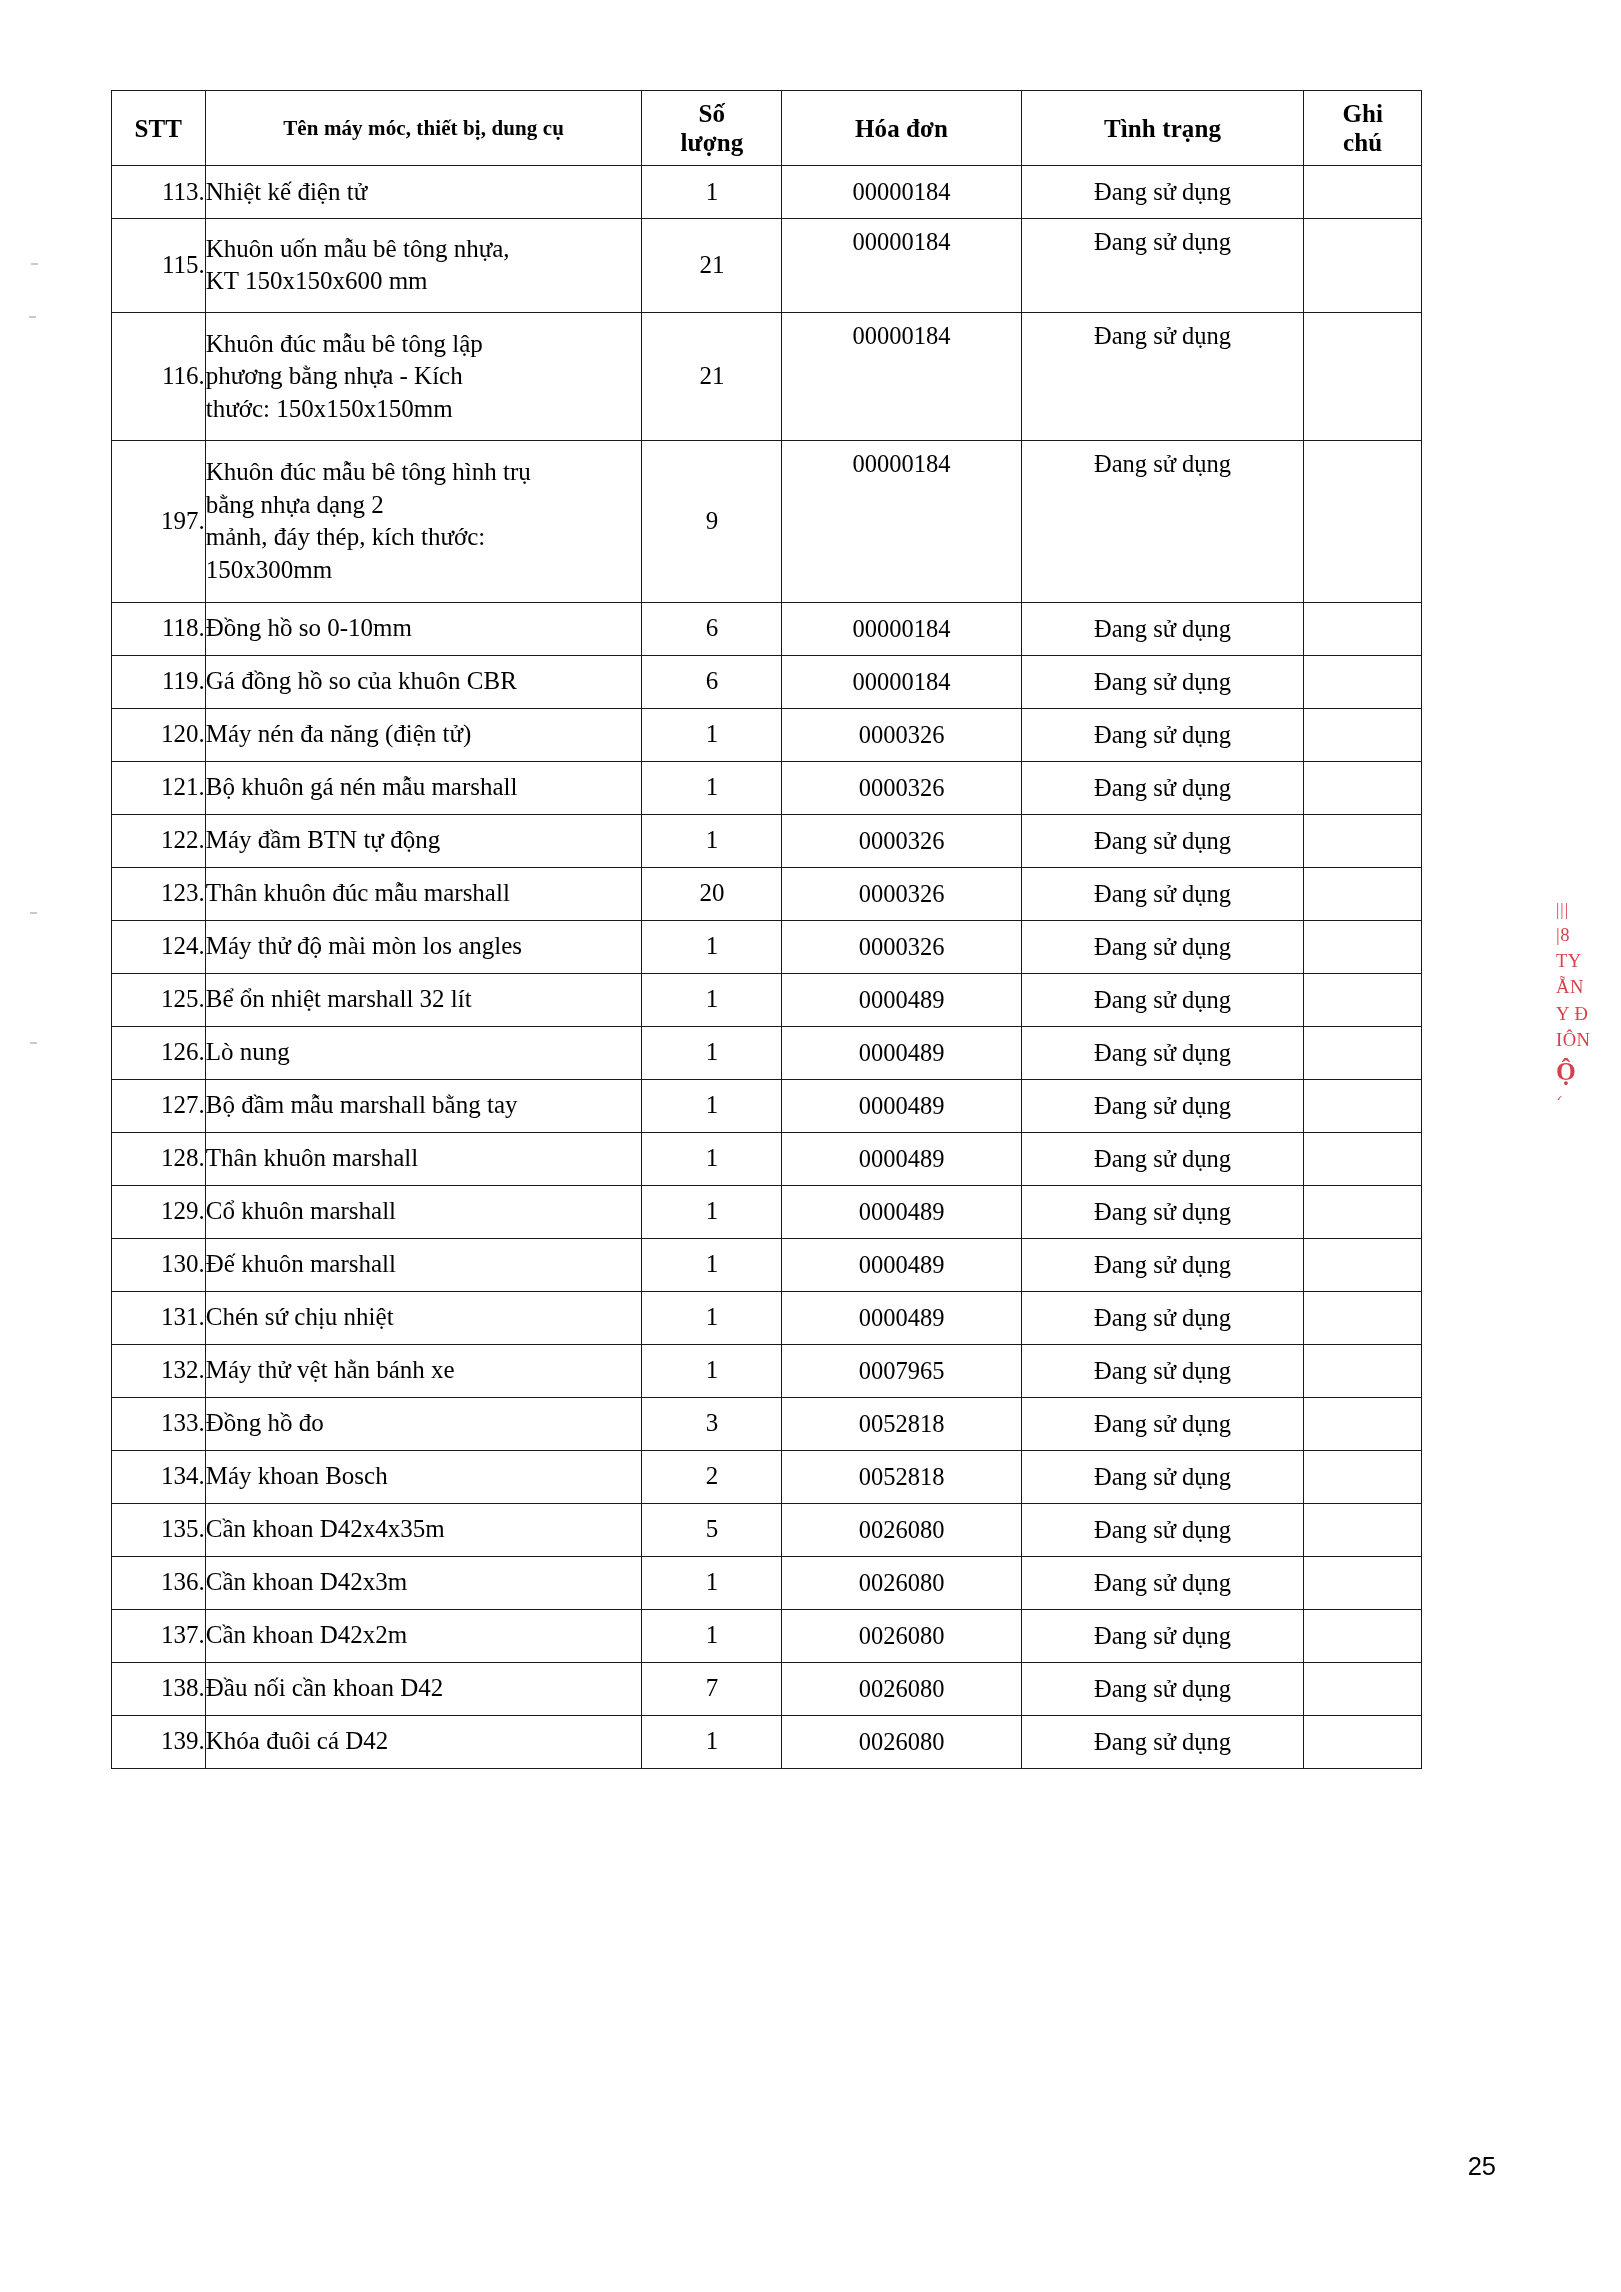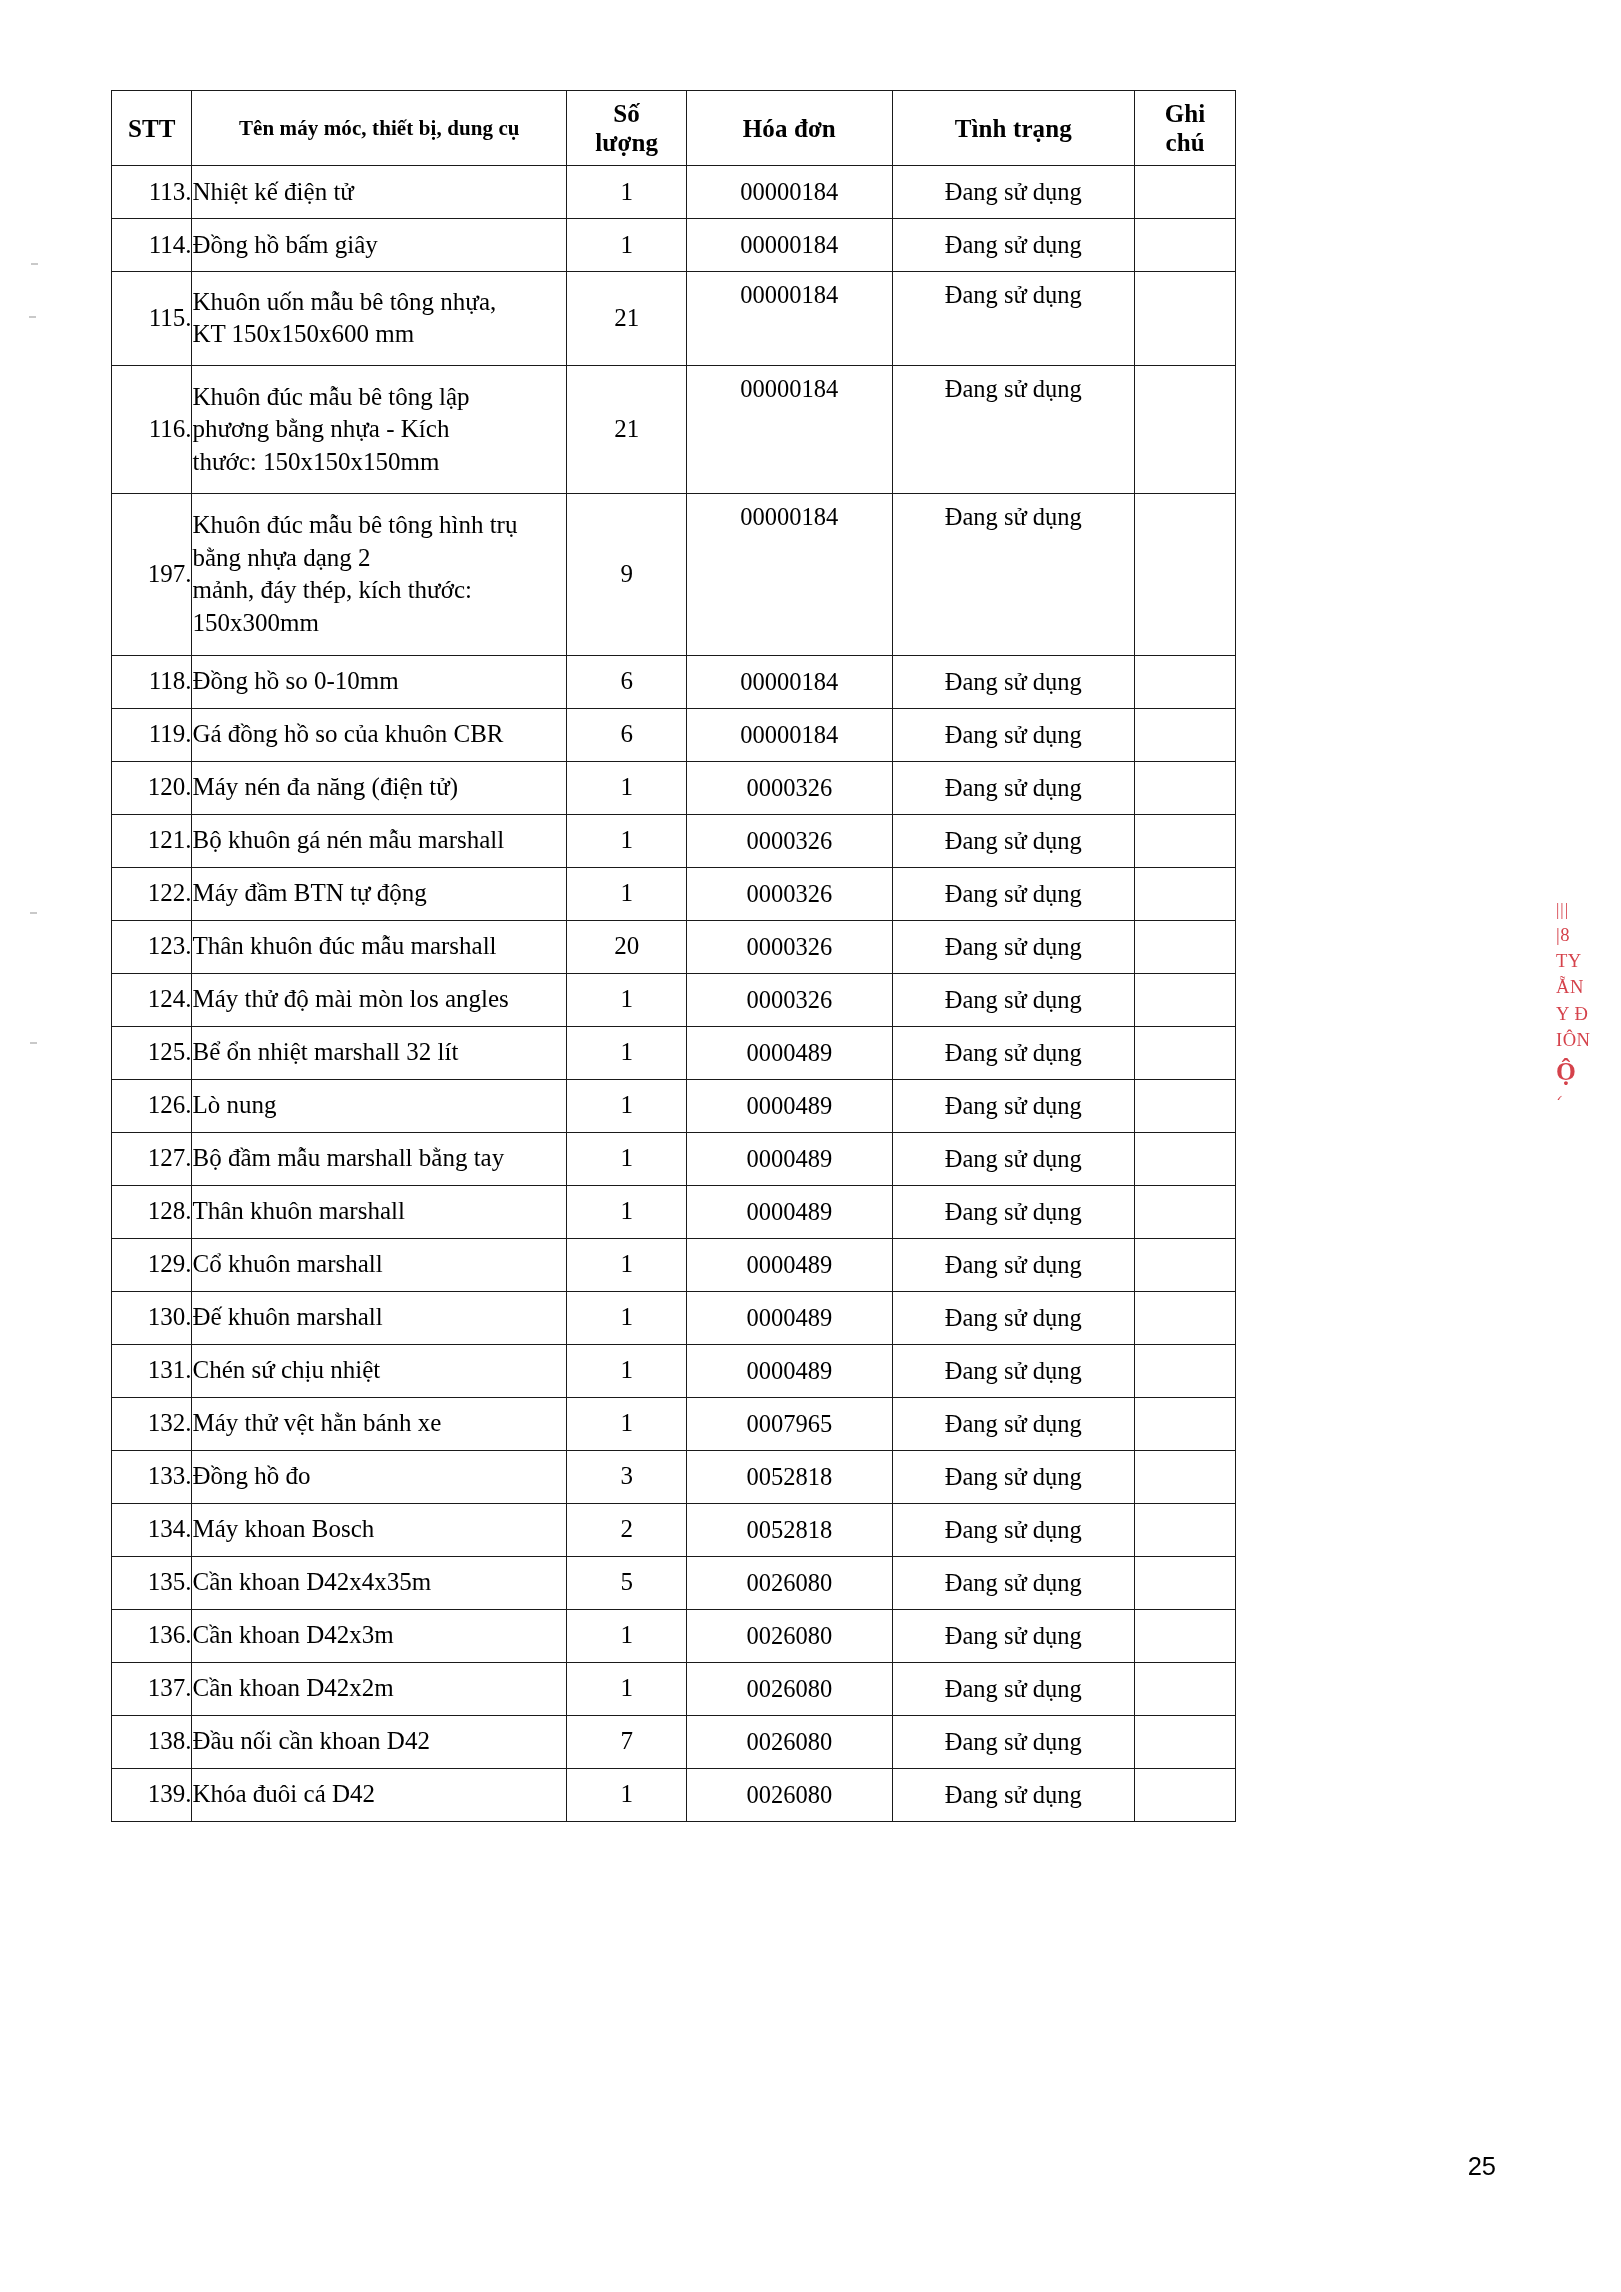--- a/index.html
+++ b/index.html
@@ -22,21 +22,21 @@
     width: 1621px;
     height: 2293px;
     background: #ffffff;
   }
 
   
   .table-wrap {
     position: absolute;
     left: 111px;
     top: 90px;
-    width: 1125px;
+    width: 1311px;
   }
 
   table.inv {
     border-collapse: collapse;
     width: 100%;
     table-layout: fixed;
   }
 
   table.inv td, table.inv th {
     border: 1.6px solid #1a1a1a;
@@ -200,30 +200,20 @@
           <tr class="r1">
             <td class="stt">113.</td>
             <td class="name">
               <span class="ln">Nhiệt kế điện tử</span>
             </td>
             <td class="qty">1</td>
             <td class="inv">00000184</td>
             <td class="status">Đang sử dụng</td>
             <td class="note"></td>
           </tr>
-          <tr class="r1">
-            <td class="stt">114.</td>
-            <td class="name">
-              <span class="ln">Đồng hồ bấm giây</span>
-            </td>
-            <td class="qty">1</td>
-            <td class="inv">00000184</td>
-            <td class="status">Đang sử dụng</td>
-            <td class="note"></td>
-          </tr>
           <tr class="r2">
             <td class="stt">115.</td>
             <td class="name">
               <span class="ln">Khuôn uốn mẫu bê tông nhựa,</span>
               <span class="ln">KT 150x150x600 mm</span>
             </td>
             <td class="qty">21</td>
             <td class="inv">00000184</td>
             <td class="status">Đang sử dụng</td>
             <td class="note"></td>

